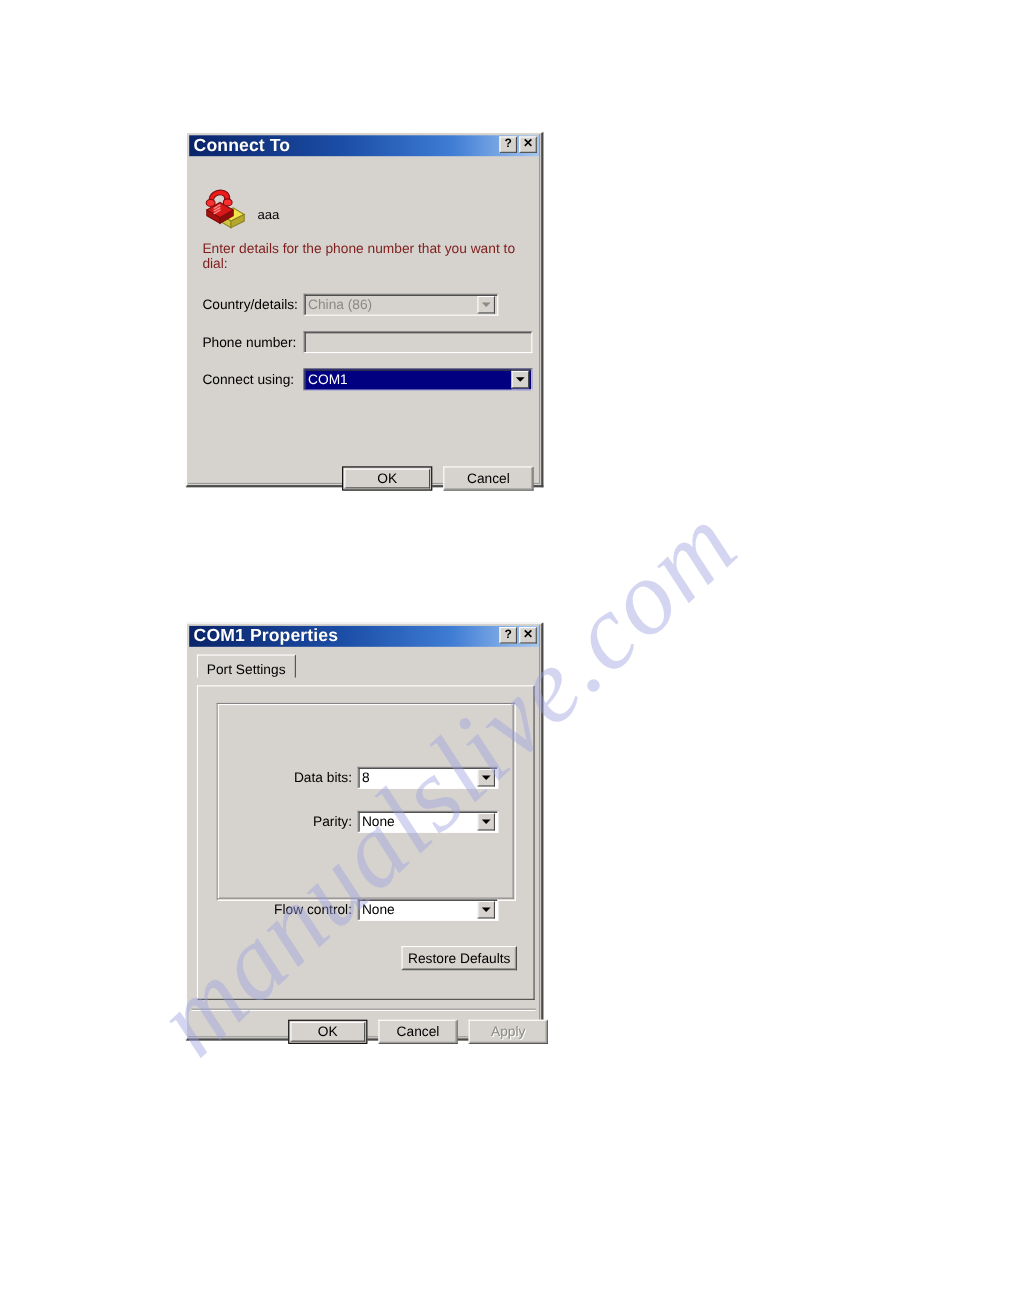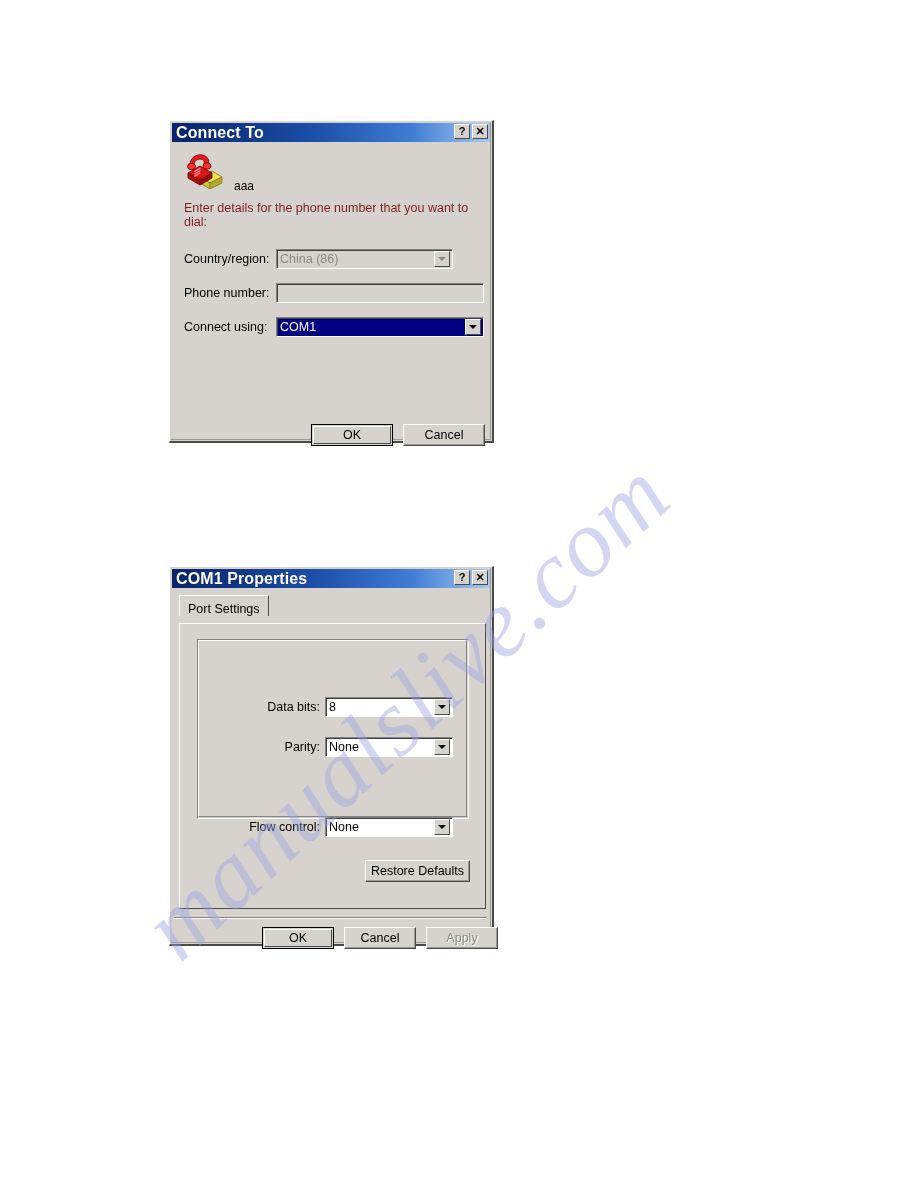--- a/index.html
+++ b/index.html
@@ -107,23 +107,23 @@
   }
 
   .dialog-body {
     position: relative;
     padding: 0;
   }
 
   
   .conn-row {
     display: flex;
-    align-items: flex-end;
+    align-items: center;
     padding-left: 12px;
-    padding-top: 9px;
+    padding-top: 27px;
   }
   .conn-label {
     font-size: 12px;
     color: #000000;
     margin-left: 8px;
     margin-top: 10px;
   }
 
   
   .intro-text {
@@ -379,21 +379,21 @@
           <ellipse cx="9.5" cy="15.5" rx="4" ry="3.2" fill="#ff3030" stroke="#7d0c0c" stroke-width="1"></ellipse>
           <ellipse cx="25" cy="15" rx="4" ry="3.2" fill="#ff3030" stroke="#7d0c0c" stroke-width="1"></ellipse>
         </svg>
       </span>
       <span class="conn-label">aaa</span>
     </div>
 
     <div class="intro-text">Enter details for the phone number that you want to dial:</div>
 
     <div class="field-row" style="margin-top:20px;">
-      <span class="field-label">Country/region:</span>
+      <span class="field-label">Country/details:</span>
       <div class="sunken combo disabled" style="width:177px;">
         <div class="sunken-in"></div>
         <span class="field-value grey">China (86)</span>
         <span class="combo-arrow">
             <span class="arrow-glyph dim"></span>
           </span>
       </div>
     </div>
 
 

